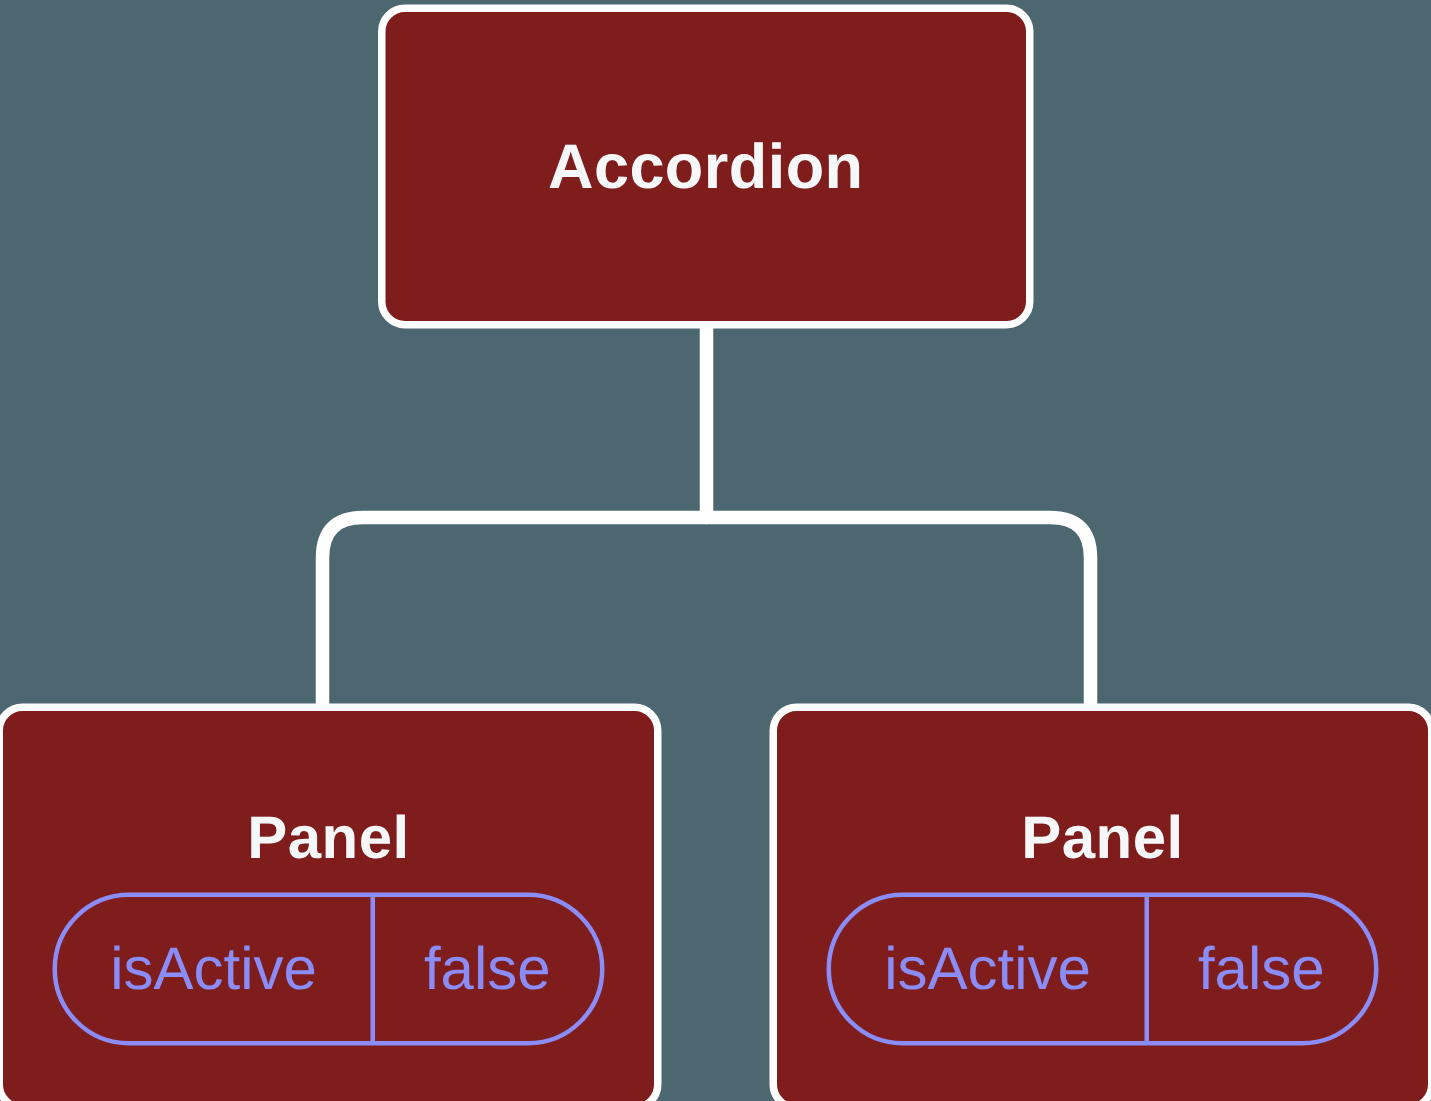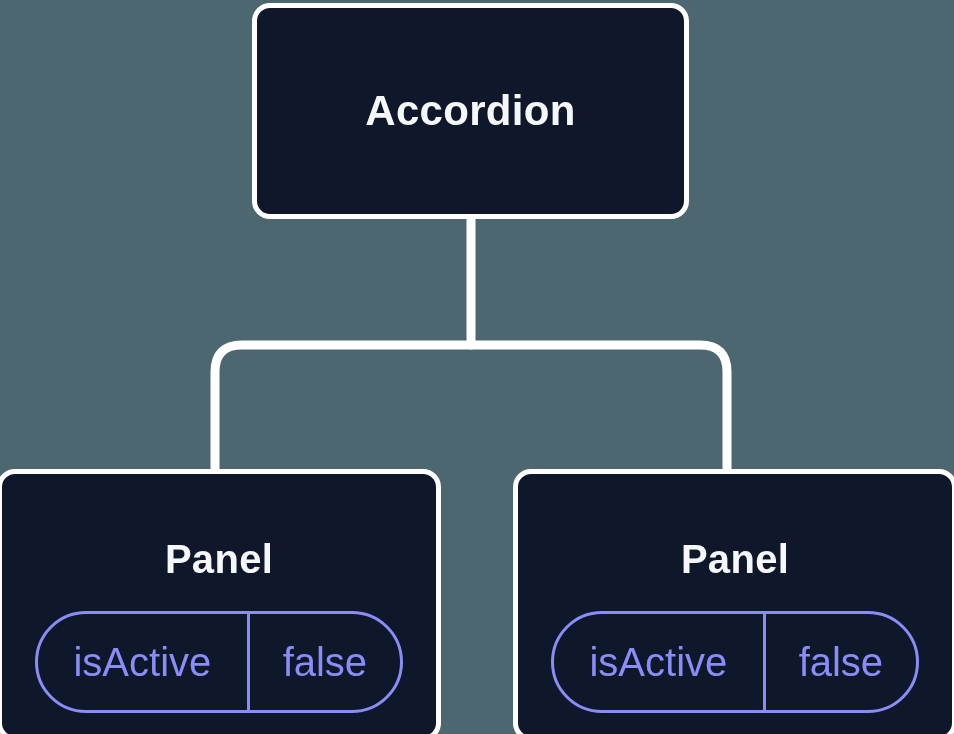--- a/index.html
+++ b/index.html
@@ -7,21 +7,21 @@
     width: 954px; height: 734px; overflow: hidden;
     background: #4D6771;
     font-family: "Liberation Sans", sans-serif;
   }
   .stage { position: relative; width: 954px; height: 734px; overflow: hidden; }
 
   .connector-svg { position: absolute; left: 0; top: 0; width: 954px; height: 734px; display: block; }
 
   .node {
     position: absolute;
-    background: #0f172a;
+    background: #7f1d1d;
     border: 5px solid #FFFFFF;
     border-radius: 18px;
     box-sizing: border-box;
     display: flex; flex-direction: column; align-items: center;
   }
   .node-root {
     left: 252px; top: 3px; width: 437px; height: 216px;
     justify-content: center;
   }
   .node-title {
@@ -29,21 +29,21 @@
     font-size: 42px; font-weight: 600; letter-spacing: 0.3px;
     line-height: 48px;
     text-align: center;
   }
   .node-panel { top: 469px; width: 444px; height: 272px; }
   .node-panel-left  { left: -3px; }
   .node-panel-right { left: 513px; }
   .panel-title { margin-top: 61px; font-size: 40px; }
 
   .state-pill {
-    margin-top: 28px;
+    margin-top: 12px;
     width: 368px; height: 102px;
     box-sizing: border-box;
     border: 3px solid #8A8DF8;
     border-radius: 51px;
     display: flex;
     overflow: hidden;
   }
   .pill-cell {
     display: flex; align-items: center; justify-content: center;
     color: #8A8DF8;

